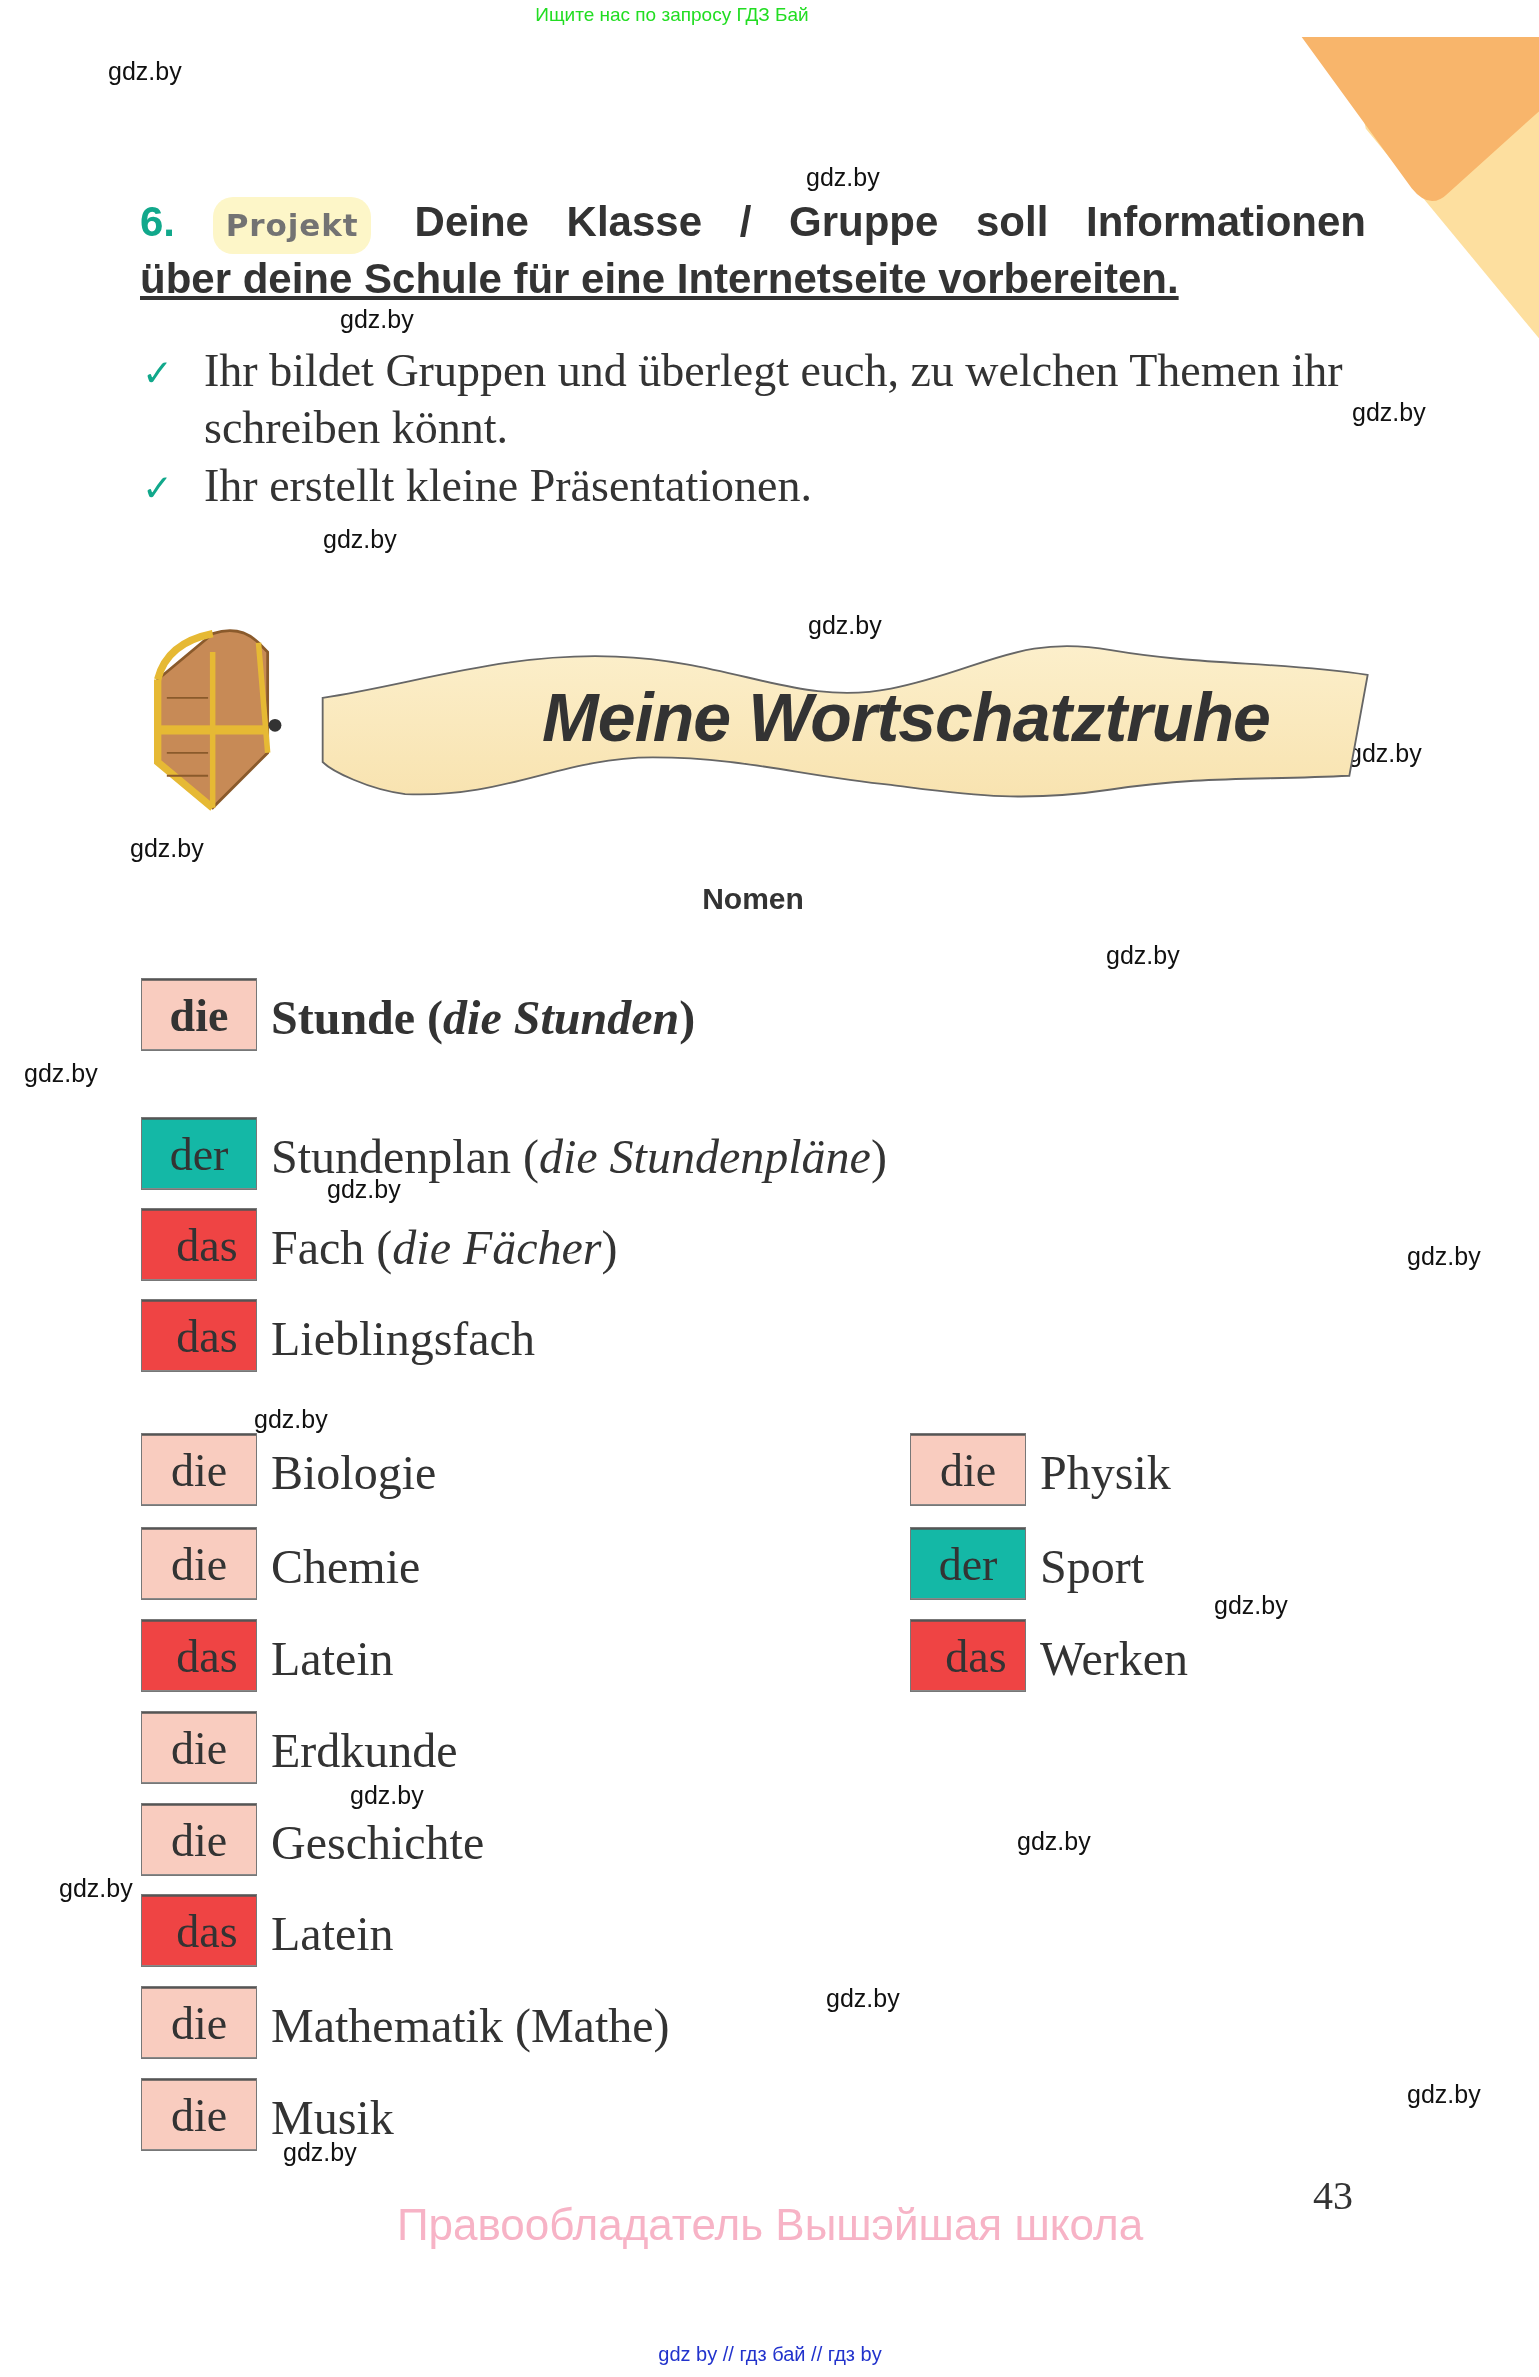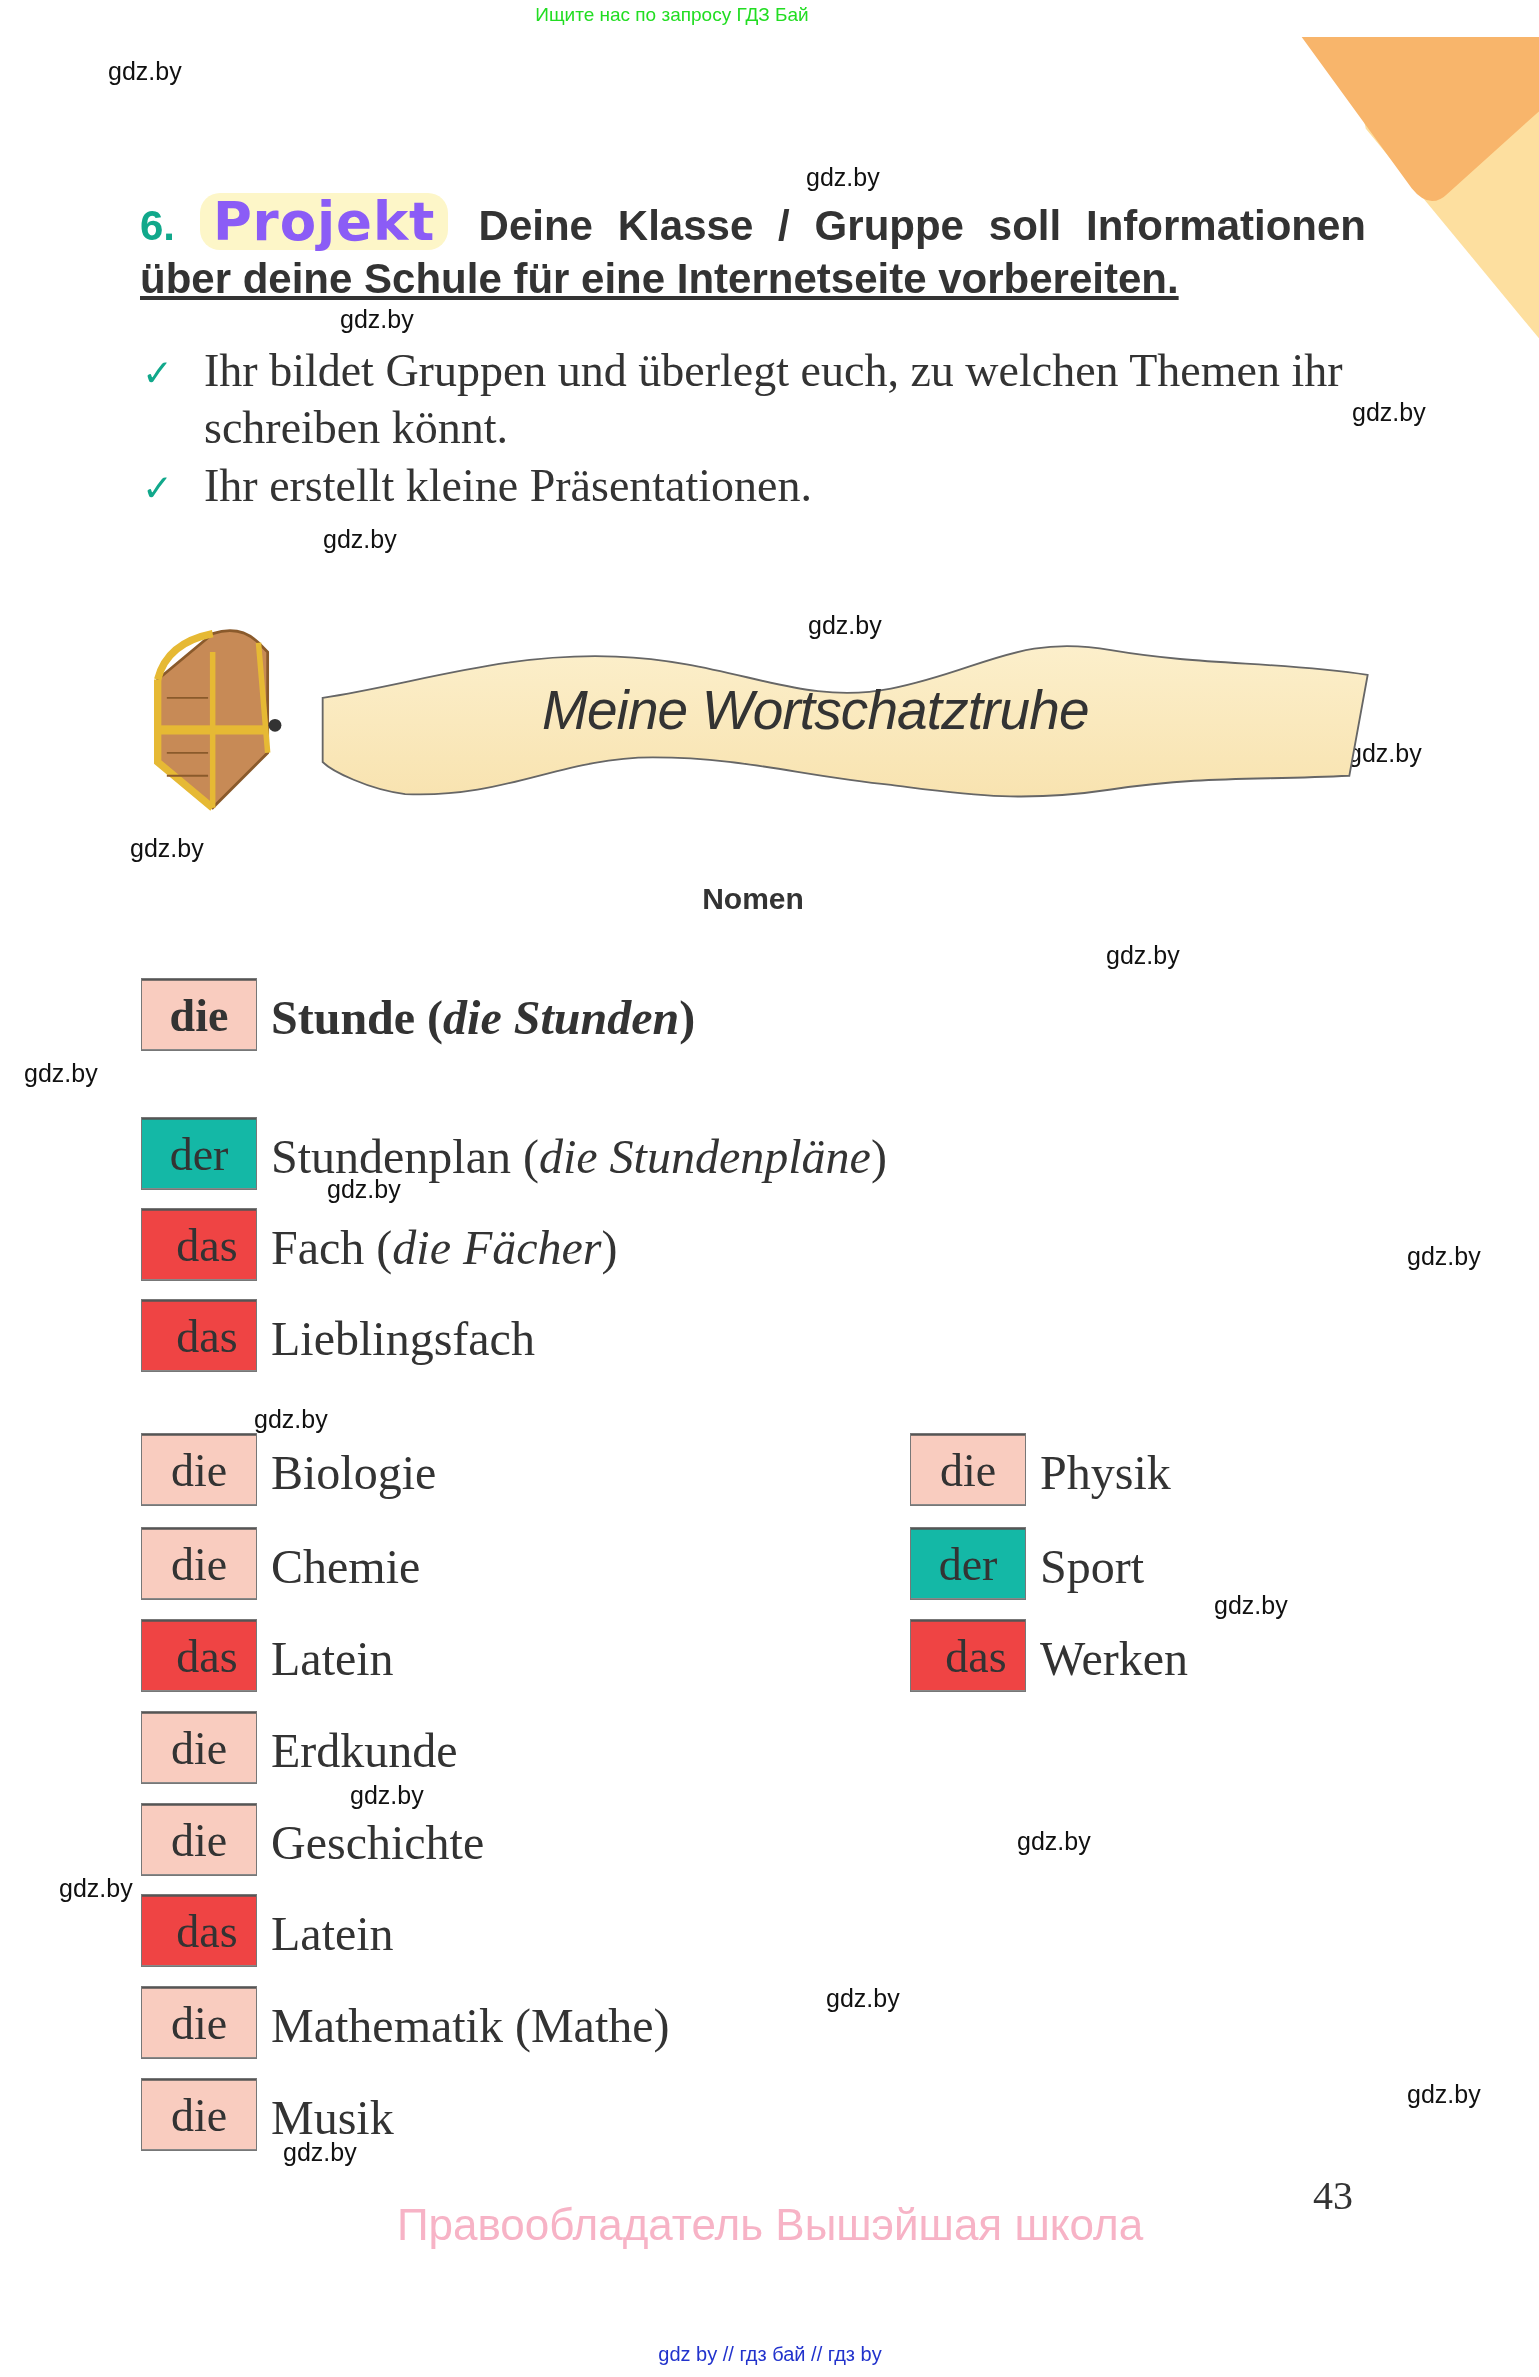--- a/index.html
+++ b/index.html
@@ -3,28 +3,28 @@
 <meta charset="utf-8">
 <style>
   html, body { margin:0; padding:0; background:#ffffff; }
   body { width:1540px; height:2377px; position:relative; overflow:hidden; font-family:"Liberation Sans", sans-serif; color:#333333; }
   .abs { position:absolute; }
   .top-note { top:3.7px; left:0; width:1344px; text-align:center; color:#22dd22; font-size:19px; }
   .wm { font-family:"Liberation Sans", sans-serif; font-size:25px; color:#111; white-space:nowrap; }
   .corner { position:absolute; right:0; top:0; width:275px; height:340px; }
   .heading { left:140px; width:1226px; font-weight:bold; font-size:42px; color:#333; line-height:57px; }
   .heading .num { color:#11a88b; }
-  .heading .proj { display:inline-block; background:#fdf6c8; border-radius:20px; padding:0 13px; font-family:"DejaVu Sans", sans-serif; font-weight:bold; font-size:53px; color:#8b5cf6; letter-spacing:0.9px; margin-right:5.5px; }
+  .heading .proj { display:inline-block; background:#fdf6c8; border-radius:20px; padding:0 13px; font-family:"DejaVu Sans", sans-serif; font-weight:bold; font-size:31px; color:#737373; letter-spacing:0.9px; margin-right:5.5px; }
   .line1 { top:193px; text-align:justify; text-align-last:justify; }
   .line2 { top:250px;text-decoration:underline; }
   .bullet { left:142px; font-family:"Liberation Serif", serif; font-size:46px; color:#333; line-height:57px; }
   .bullet .chk { color:#11a88b; font-family:"DejaVu Sans", sans-serif; font-size:37px; display:inline-block; width:62px; }
   .bullet .txt { position:absolute; left:62px; top:0; width:1212px; }
   .banner { left:138px; top:597px; width:1231px; height:220px; }
-  .banner-title { left:542px; top:678px; font-style:italic; font-weight:normal; font-size:55px; color:#333; white-space:nowrap; letter-spacing:-0.9px; }
+  .banner-title { left:542px; top:678px; font-style:italic; font-weight:bold; font-size:68px; color:#333; white-space:nowrap; letter-spacing:-0.9px; }
   .nomen { top:882px; left:0; width:1506px; text-align:center; font-weight:bold; font-size:30px; color:#333; }
   .row { position:absolute; height:75px; }
   .art { position:absolute; left:0; top:0; width:116px; height:73px; border:0.9px solid #777; box-shadow:0 1.8px 0 #555 inset, 0 -0.9px 0 #888 inset; font-family:"Liberation Serif", serif; font-size:46px; line-height:73px; text-align:center; color:#333; box-sizing:border-box; }
   .art.f { background:#f9ccbf; }
   .art.m { background:#14b8a6; }
   .art.n { background:#ef4444;padding-left:16px; }
   .word { position:absolute; left:130px; top:0; line-height:79px; font-family:"Liberation Serif", serif; font-size:48px; color:#333; white-space:nowrap; }
   .bold { font-weight:bold; }
   .it { font-style:italic; }
   .pagenum { left:1313px; top:2172px; font-family:"Liberation Serif", serif; font-size:40px; color:#333; }

